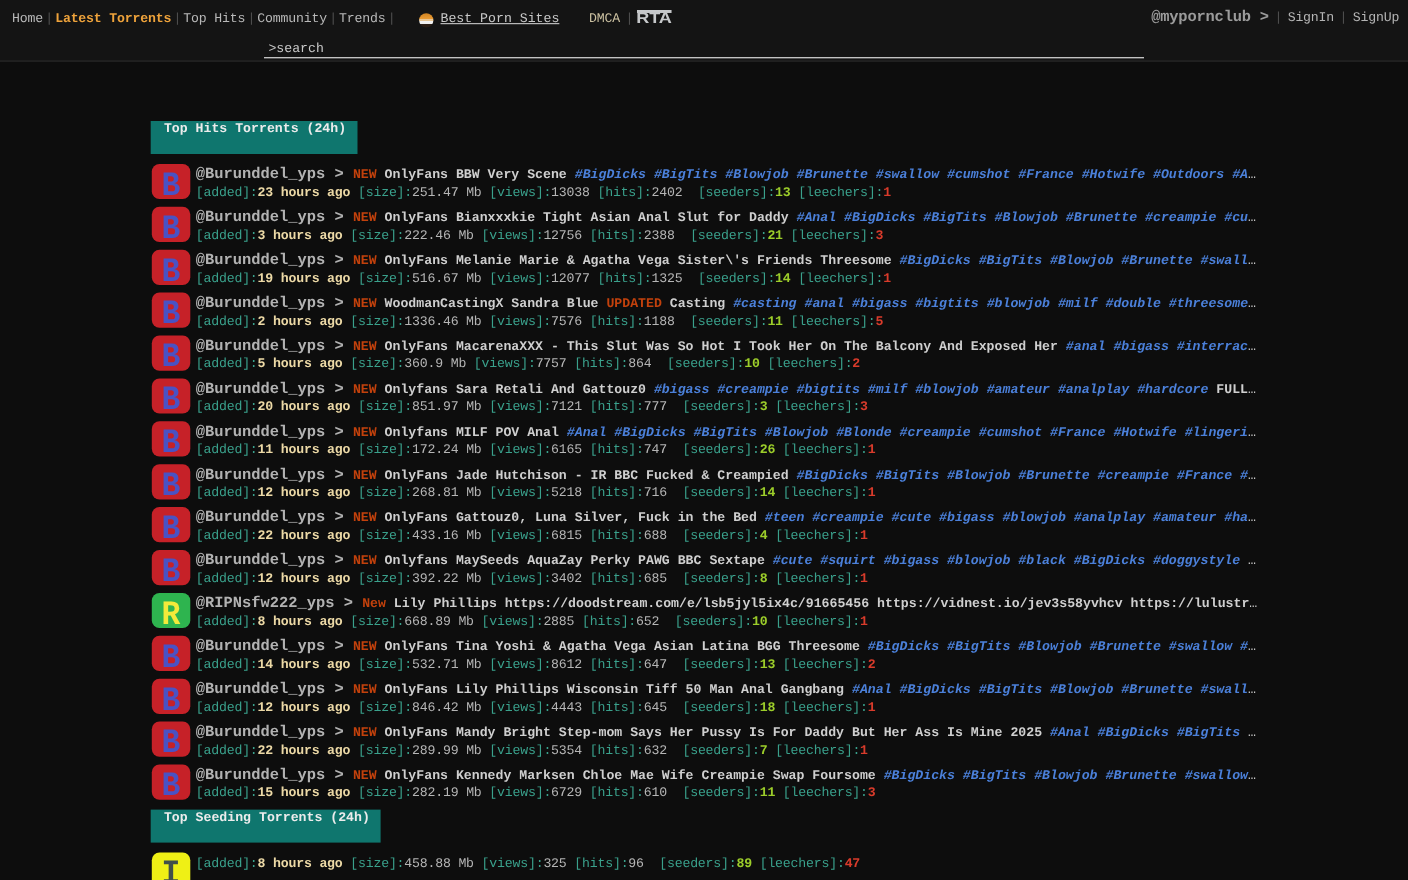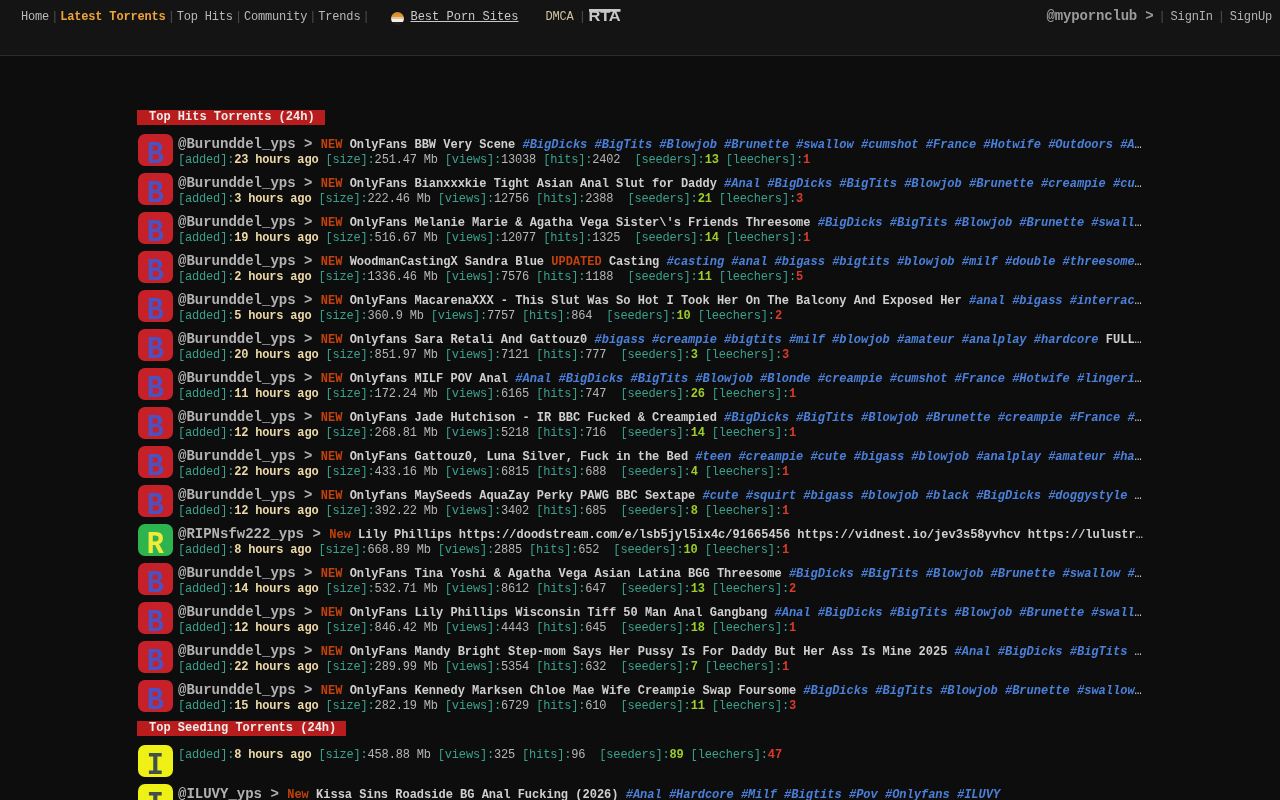--- a/index.html
+++ b/index.html
@@ -1,29 +1,29 @@
 <!DOCTYPE html>
 <html><head><meta charset="utf-8"><title>mypornclub</title><style>
 *{margin:0;padding:0;box-sizing:border-box;}
 html,body{width:1280px;height:800px;overflow:hidden;}
 body{background:#0d0d0d;font-family:"Liberation Mono",monospace;font-size:12px;color:#b5b5b5;}
 .hdr{position:relative;height:56px;background:#141414;border-bottom:1px solid #2b2b2b;}
-.nav{position:absolute;top:9px;left:21px;white-space:nowrap;color:#b9b9b9;letter-spacing:-0.17px;}
+.nav{position:absolute;top:9px;left:11px;white-space:nowrap;color:#b9b9b9;letter-spacing:-0.17px;}
 .nav .sep{color:#4f4f4f;margin:0 2px;}
 .nav .act{color:#efa33b;font-weight:bold;}
 .bps{color:#c9c9c9;text-decoration:underline;letter-spacing:0px;}
 .fire{display:inline-block;width:13px;height:13px;border-radius:50%;vertical-align:-5px;margin:0 6px 0 20px;background:linear-gradient(180deg,#cf8322 0%,#e89a33 38%,#eac89a 38%,#e7c592 52%,#f3f3f3 52%,#eeeeee 74%,#2a1d14 74%);}
 .dmca{color:#cdc2a2;margin-left:27px;}
 .rtasep{color:#4f4f4f;margin:0 3px 0 5px;}
 .navr{position:absolute;top:8px;right:8px;white-space:nowrap;letter-spacing:-0.17px;}
 .club{color:#9b9b9b;font-weight:bold;font-size:14px;}
 .navr .sep{color:#4f4f4f;margin:0 5px;}
 .search{position:absolute;left:240px;top:35px;width:800px;border-bottom:1.5px solid #eeeeee;color:#c9c9c9;padding:2px 0 1px 4px;}
 .main{margin-left:138px;padding-top:54px;}
-.sec{display:inline-block;background:#b91c1c;color:#ececec;font-weight:bold;height:15px;line-height:15px;padding:0 10px 0 12px;margin:0 0 9px -1px;}
+.sec{display:inline-block;background:#0f766e;color:#ececec;font-weight:bold;height:30px;line-height:15px;padding:0 10px 0 12px;margin:0 0 9px -1px;}
 .sec2{margin-top:2px;}
 .row{display:flex;height:32px;margin-bottom:7px;}
 .av{flex:none;width:35px;height:32px;border-radius:7px;margin-right:5px;font-weight:bold;font-size:31px;line-height:41px;text-align:center;overflow:hidden;}
 .av i{display:inline-block;font-style:normal;transform:scaleX(0.92);}
 .avB{background:#c62128;color:#4a52c4;}
 .avR{background:#2eb44f;color:#f3ea3a;}
 .avI{background:#eff015;color:#41504a;}
 .tx{width:965px;overflow:hidden;height:34px;padding-top:1.5px;}
 .l1,.l2{height:16px;line-height:16px;white-space:pre;overflow:hidden;}
 .l1{text-overflow:ellipsis;color:#cfcfcf;}
@@ -40,20 +40,21 @@
 </style></head>
 <body>
 <div class="hdr">
 <div class="nav"><span>Home</span><span class="sep">|</span><span class="act">Latest Torrents</span><span class="sep">|</span><span>Top Hits</span><span class="sep">|</span><span>Community</span><span class="sep">|</span><span>Trends</span><span class="sep">|</span><span class="fire"></span><span class="bps">Best Porn Sites</span><span class="dmca">DMCA</span><span class="rtasep">|</span><svg width="32" height="13" viewBox="0 0 32 13" style="vertical-align:-2px">
         <g fill="#c6c8ca">
           <rect x="0" y="0" width="31.5" height="2.8"></rect>
           <text x="-0.5" y="12.2" font-family="Liberation Sans" font-weight="bold" font-size="13.8" textLength="32" lengthAdjust="spacingAndGlyphs">RTA</text>
         </g>
       </svg></div>
 <div class="navr"><span class="club">@mypornclub &gt;</span><span class="sep">|</span><span>SignIn</span><span class="sep">|</span><span>SignUp</span></div>
+<div class="search">&gt;search</div>
 </div>
 <div class="main">
 <div class="sec">Top Hits Torrents (24h)</div>
 <div class="row">
       <div class="av avB"><i>B</i></div>
       <div class="tx">
         <div class="l1"><span class="u">@Burunddel_yps &gt; </span><span class="nw">NEW </span><span class="t">OnlyFans BBW Very Scene </span><span class="tag">#BigDicks #BigTits #Blowjob #Brunette #swallow #cumshot #France #Hotwife #Outdoors #Amateur #Anal #Asslick</span></div>
         <div class="l2"><span class="lb">[added]:</span><span class="tm">23 hours ago</span><span class="lb"> [size]:</span><span class="v">251.47 Mb</span><span class="lb"> [views]:</span><span class="v">13038</span><span class="lb"> [hits]:</span><span class="v">2402</span><span class="lb">  [seeders]:</span><span class="sd">13</span><span class="lb"> [leechers]:</span><span class="lc">1</span></div>
       </div>
     </div>

